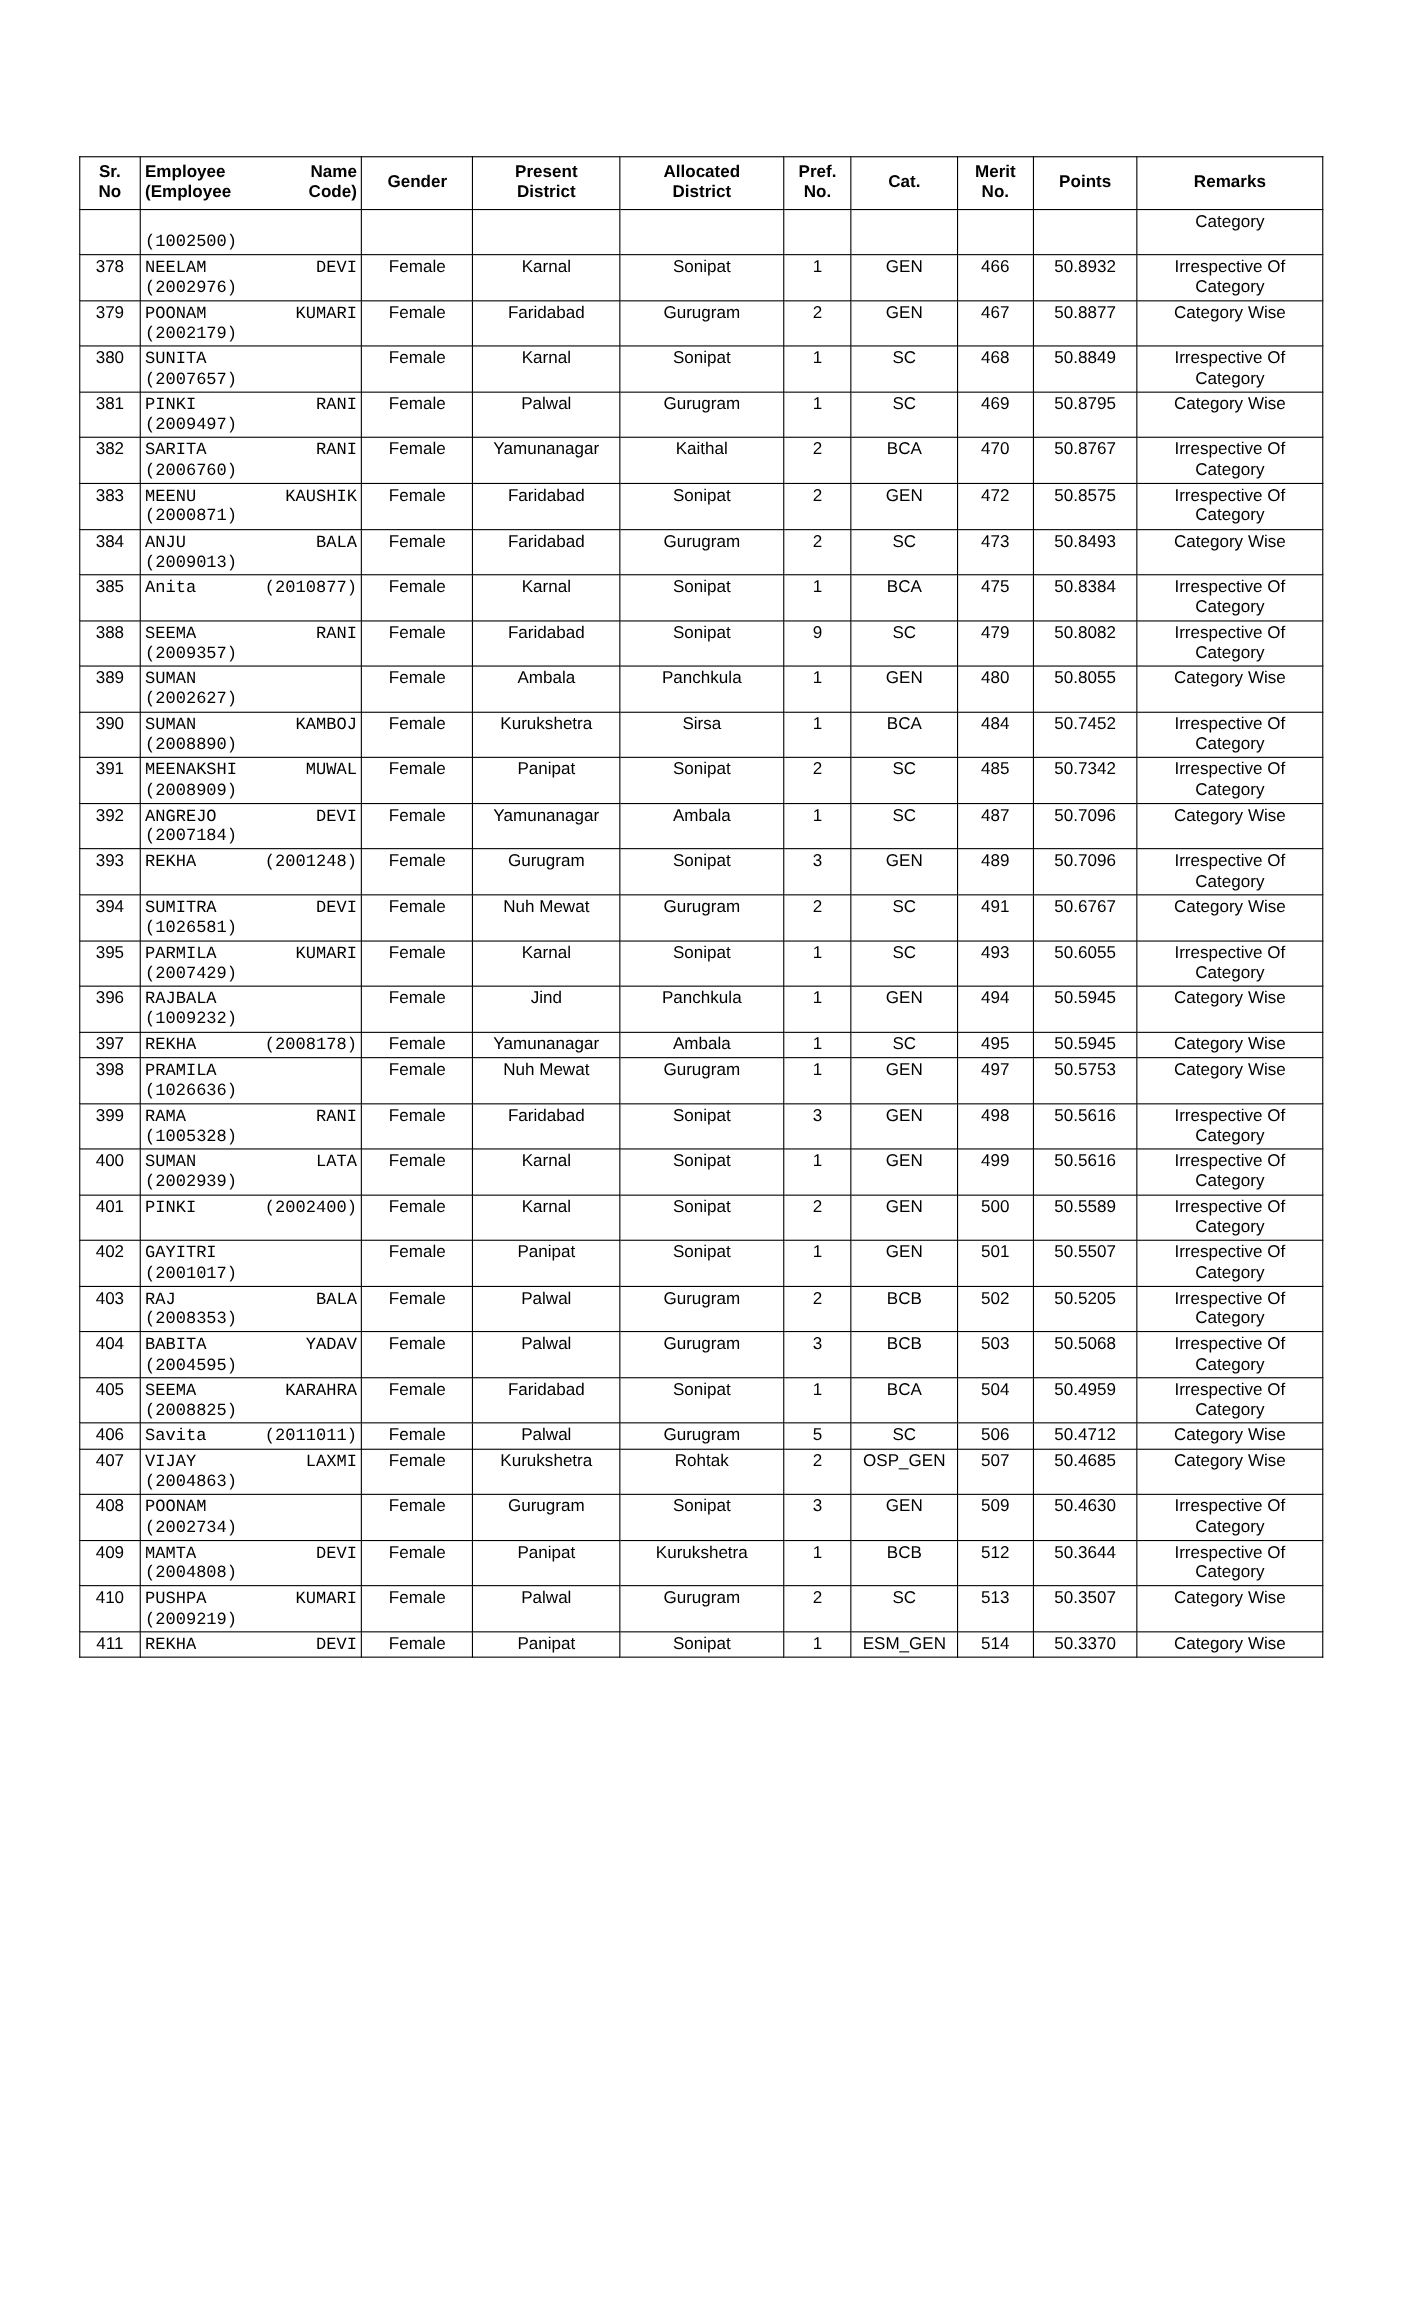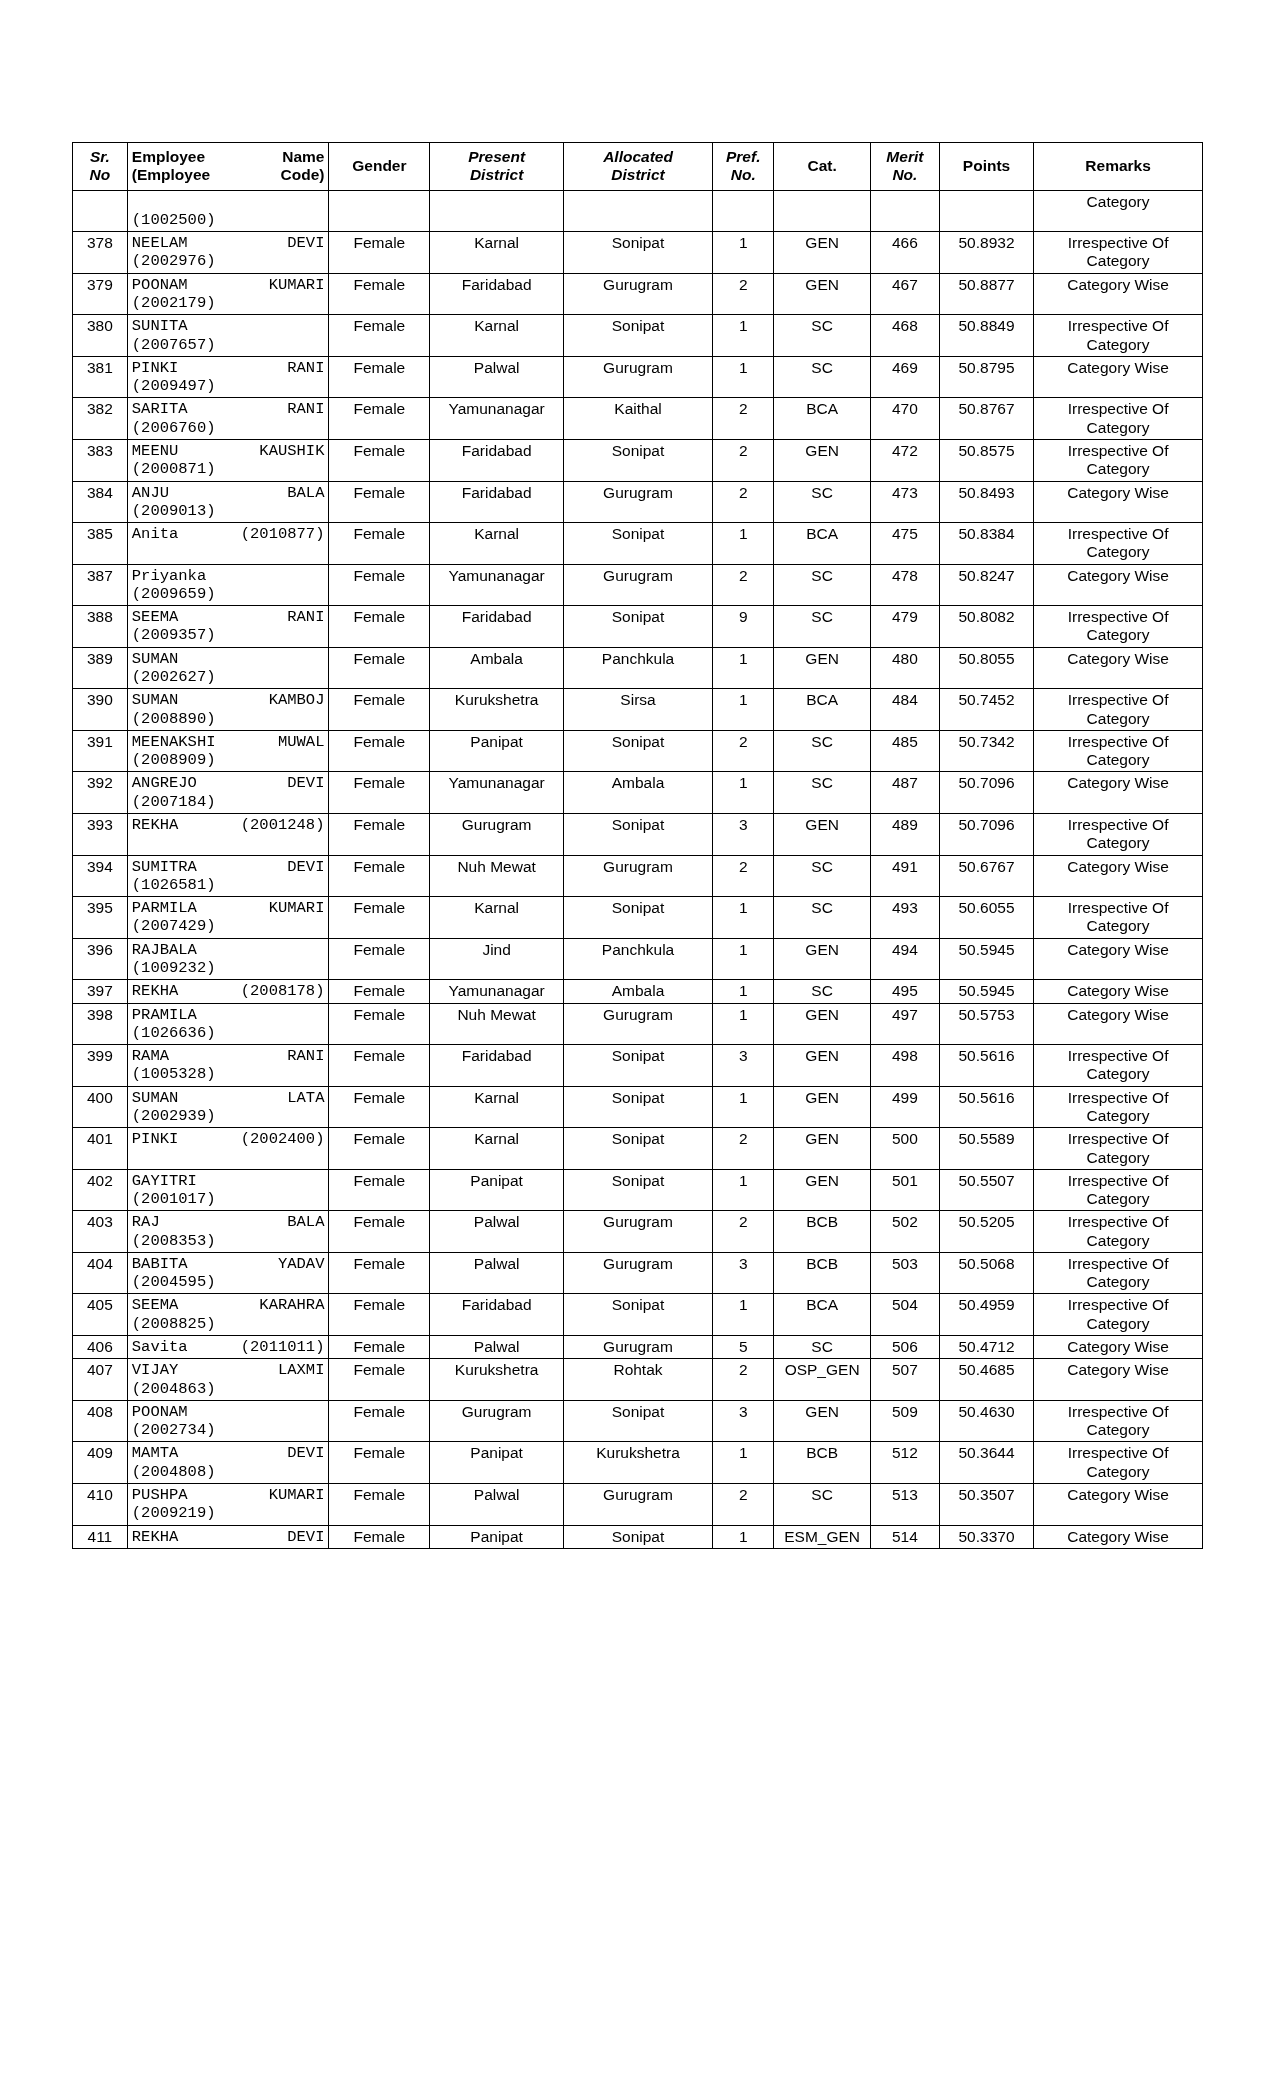--- a/index.html
+++ b/index.html
@@ -69,21 +69,21 @@
     text-align-last: justify;
   }
   th.name-head .l1,
   th.name-head .l2 {
     display: block;
     text-align: justify;
     text-align-last: justify;
   }
   td.sr { text-align: center; margin-left: 44px; }
   td.wrapcell { word-break: break-all; }
-  .spacer { display: block; font-style: italic; }
+  .spacer { display: block; }
 </style>
 </head>
 <body>
 
 <div class="page">
   <table class="alloc">
     <colgroup>
       <col class="c-sr">
       <col class="c-name">
       <col class="c-gender">
@@ -230,32 +230,20 @@
           <td>Female</td>
           <td class="wrapcell">Karnal</td>
           <td>Sonipat</td>
           <td>1</td>
           <td class="wrapcell">BCA</td>
           <td>475</td>
           <td>50.8384</td>
           <td>Irrespective Of Category</td>
         </tr>
         <tr>
-          <td class="sr">387</td>
-          <td class="name"><span>Priyanka</span><span class="codeline">(2009659)</span></td>
-          <td>Female</td>
-          <td class="wrapcell">Yamunanagar</td>
-          <td>Gurugram</td>
-          <td>2</td>
-          <td class="wrapcell">SC</td>
-          <td>478</td>
-          <td>50.8247</td>
-          <td>Category Wise</td>
-        </tr>
-        <tr>
           <td class="sr">388</td>
           <td class="name"><span>SEEMA RANI</span><span class="codeline">(2009357)</span></td>
           <td>Female</td>
           <td class="wrapcell">Faridabad</td>
           <td>Sonipat</td>
           <td>9</td>
           <td class="wrapcell">SC</td>
           <td>479</td>
           <td>50.8082</td>
           <td>Irrespective Of Category</td>

